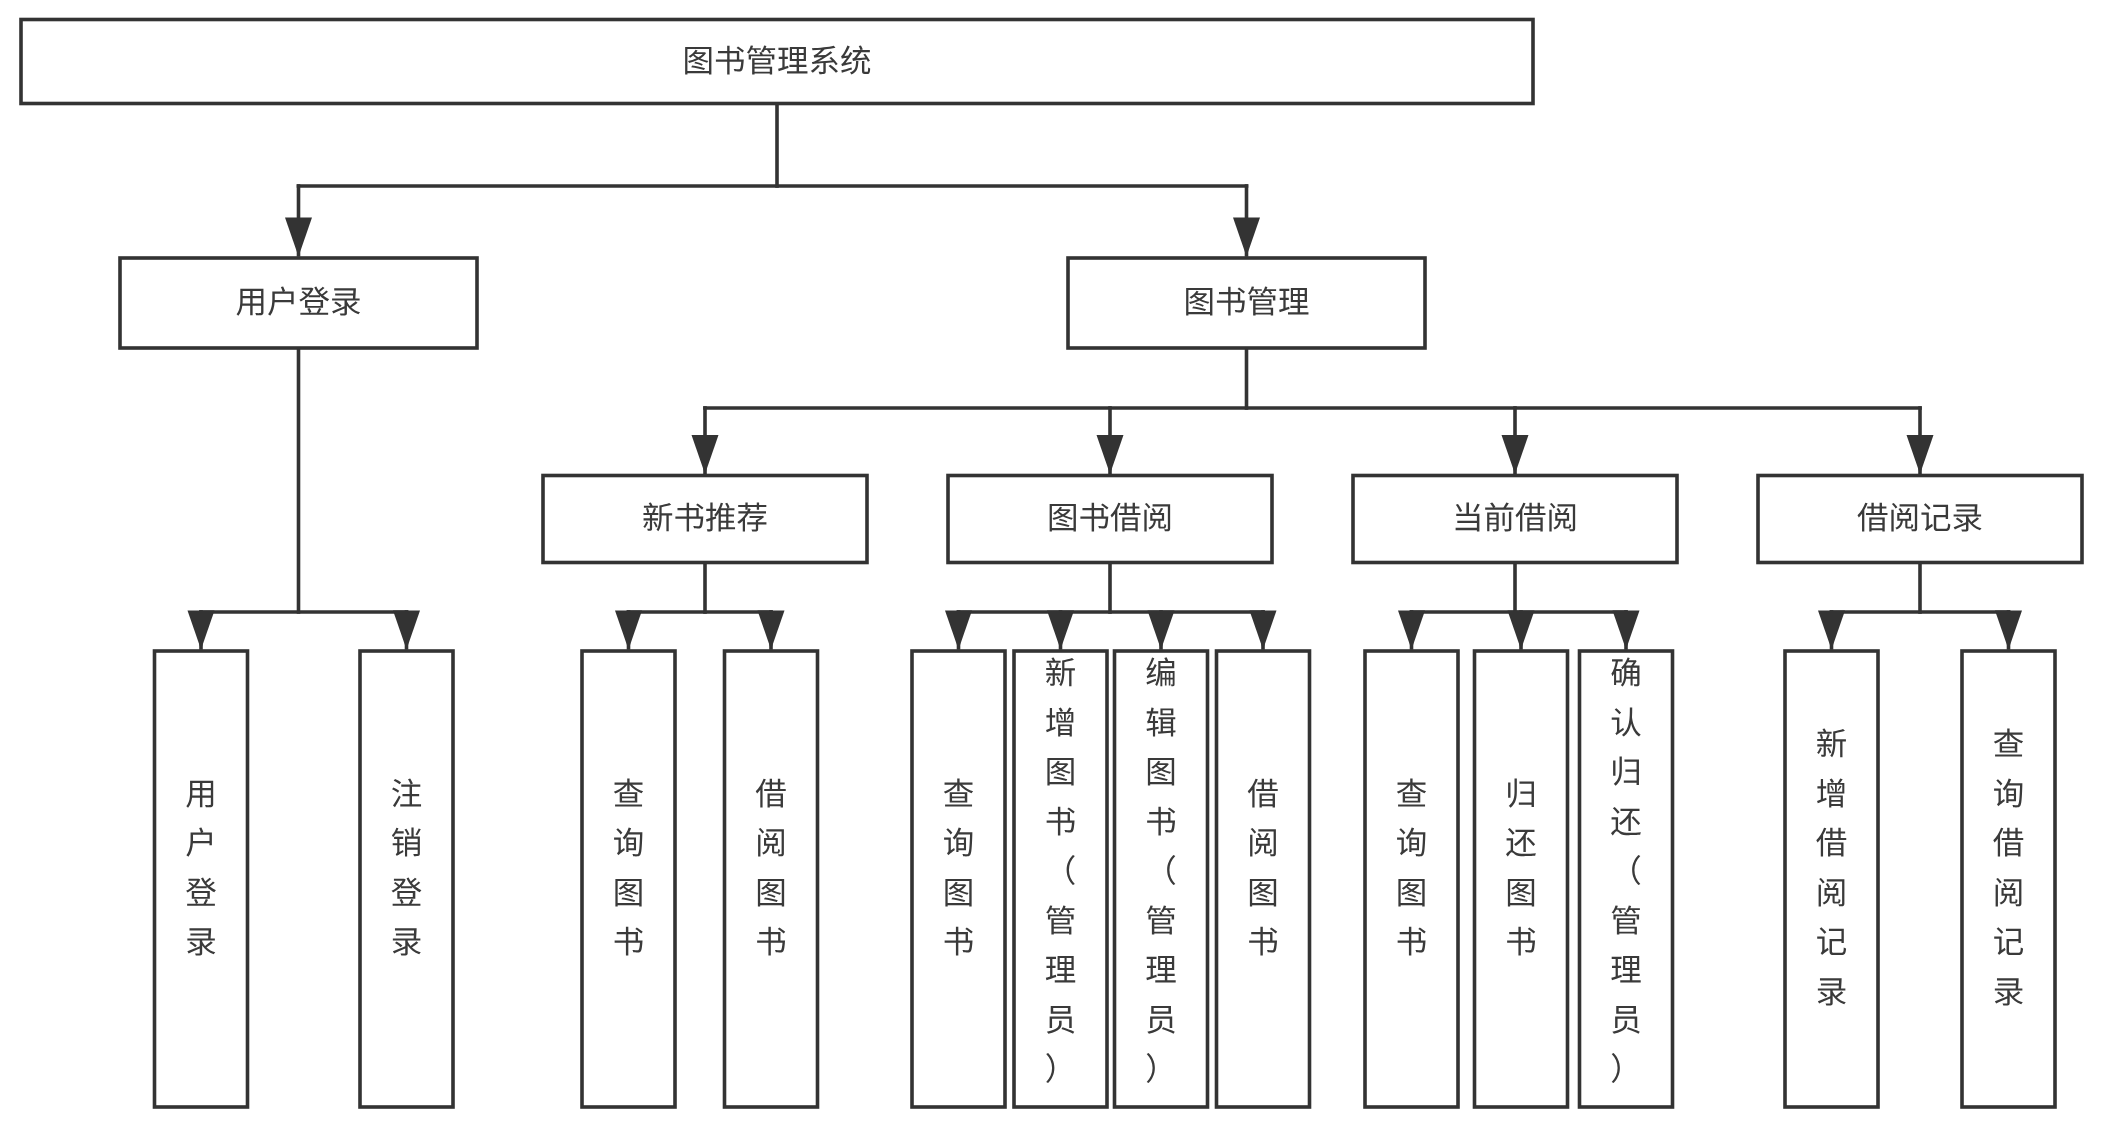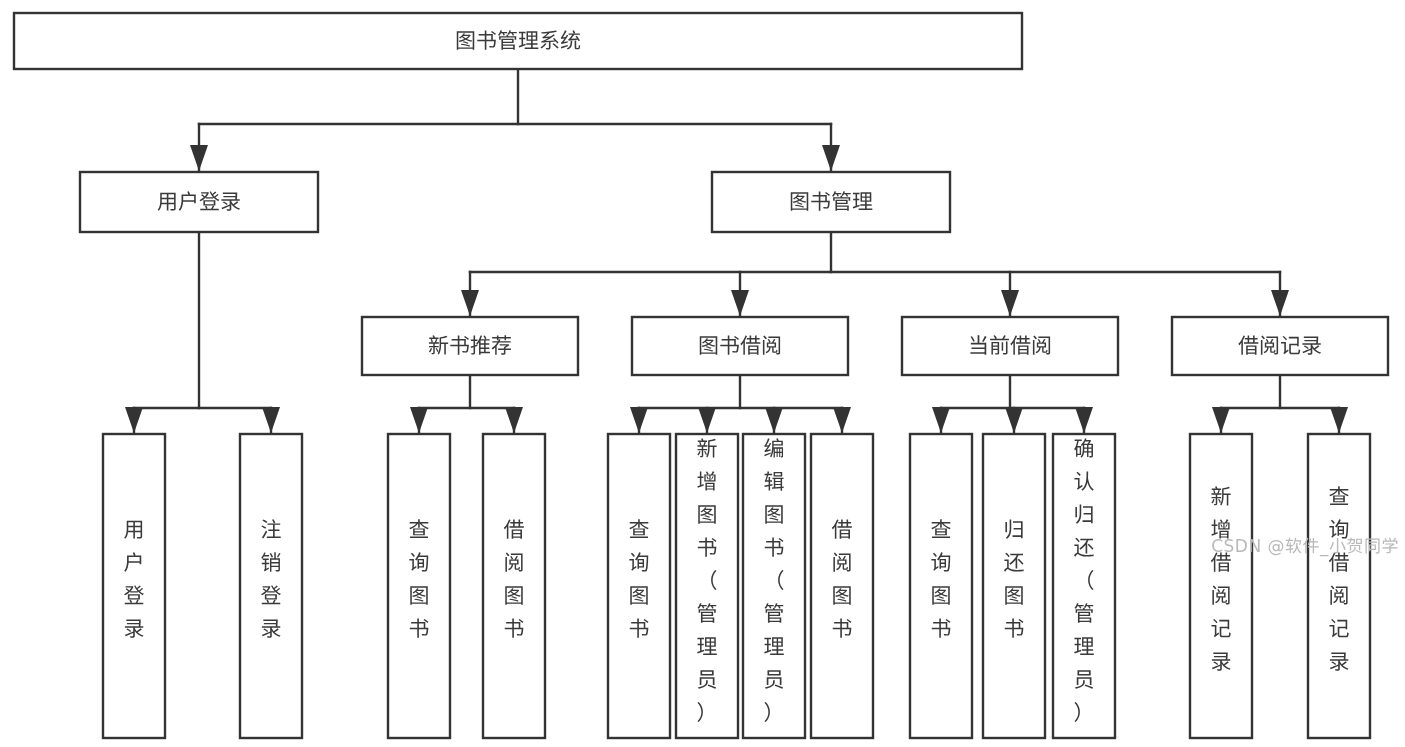--- a/index.html
+++ b/index.html
@@ -211,14 +211,13 @@
           <rect x="1190" y="434" width="62" height="304" class="node-box"></rect>
           <text x="1221" class="node-label-vertical"><tspan x="1221" y="503.5">新</tspan><tspan x="1221" y="536.5">增</tspan><tspan x="1221" y="569.5">借</tspan><tspan x="1221" y="602.5">阅</tspan><tspan x="1221" y="635.5">记</tspan><tspan x="1221" y="668.5">录</tspan></text>
         </g>
         <g>
           <rect x="1308" y="434" width="62" height="304" class="node-box"></rect>
           <text x="1339" class="node-label-vertical"><tspan x="1339" y="503.5">查</tspan><tspan x="1339" y="536.5">询</tspan><tspan x="1339" y="569.5">借</tspan><tspan x="1339" y="602.5">阅</tspan><tspan x="1339" y="635.5">记</tspan><tspan x="1339" y="668.5">录</tspan></text>
         </g>
       </g>
   </svg>
 
-  <div class="watermark">CSDN @软件_小贺同学</div>
 </div>
 
 </body></html>

